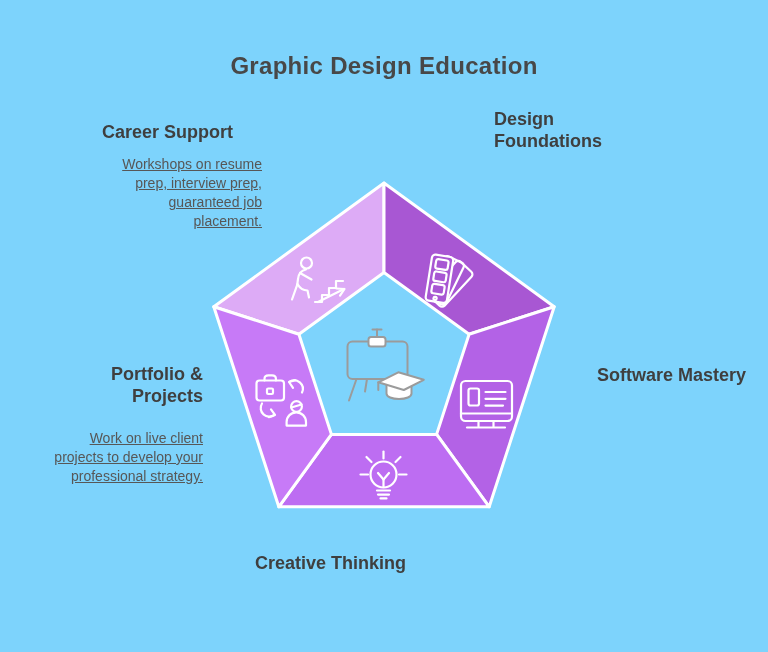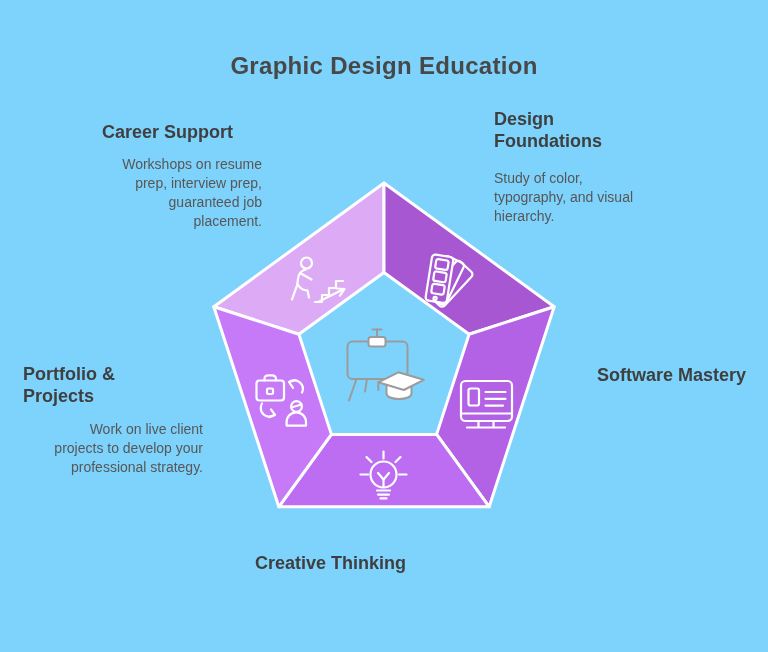--- a/index.html
+++ b/index.html
@@ -3,31 +3,31 @@
 <meta charset="utf-8">
 <style>
   html,body{margin:0;padding:0;background:#fff;}
   .canvas{position:relative;width:768px;height:652px;background:#7dd3fc;overflow:hidden;
           font-family:"Liberation Sans",sans-serif;}
   .title{position:absolute;top:52px;left:0;width:100%;text-align:center;margin:0;
          font-size:24px;font-weight:bold;color:#484848;letter-spacing:.3px;}
   .diagram{position:absolute;left:0;top:0;}
   .section{position:absolute;}
   .section h2{font-size:18px;font-weight:bold;color:#3f3f3f;margin:0;line-height:22px;white-space:pre-line;}
-  .section p{font-size:14px;color:#575757;margin:0;line-height:19px;white-space:pre-line;}
+  .section p{font-size:14px;color:#575757;margin:0;line-height:19px;white-space:pre-line;text-decoration:underline;}
   .sec-career{left:102px;top:121px;width:160px;text-align:right;}
   .sec-career h2{text-align:left;margin-bottom:12px;}
   .sec-design{left:494px;top:108px;width:195px;text-align:left;}
   .sec-design h2{margin-bottom:17px;}
   .sec-software{left:566px;top:364px;width:200px;text-align:left;margin-left:31px;}
   .sec-software h2{margin-bottom:16px;}
   .sec-creative{left:255px;top:552px;width:260px;text-align:left;}
   .sec-creative h2{margin-bottom:20px;}
   .sec-portfolio{left:23px;top:363px;width:180px;text-align:right;}
-  .sec-portfolio h2{text-align:left;margin-bottom:13px;}
+  .sec-portfolio h2{text-align:right;margin-bottom:22px;}
   .seg{stroke:#ffffff;stroke-width:3;stroke-linejoin:round;}
   .wicon{fill:none;stroke:#ffffff;stroke-width:2.2;stroke-linecap:round;stroke-linejoin:round;}
   .gicon{fill:none;stroke:#9b9b9b;stroke-width:2;stroke-linecap:round;stroke-linejoin:round;}
   .occlude{fill:#ffffff;}
 </style>
 </head>
 <body>
 
 <div class="canvas">
 
@@ -119,23 +119,20 @@
     <h2>Career Support</h2>
     <p>Workshops on resume
 prep, interview prep,
 guaranteed job
 placement.</p>
   </div>
 
   <div class="section sec-design">
     <h2>Design
 Foundations</h2>
-    <p>Study of color,
-typography, and visual
-hierarchy.</p>
   </div>
 
   <div class="section sec-software">
     <h2>Software Mastery</h2>
   </div>
 
   <div class="section sec-creative">
     <h2>Creative Thinking</h2>
   </div>
 

